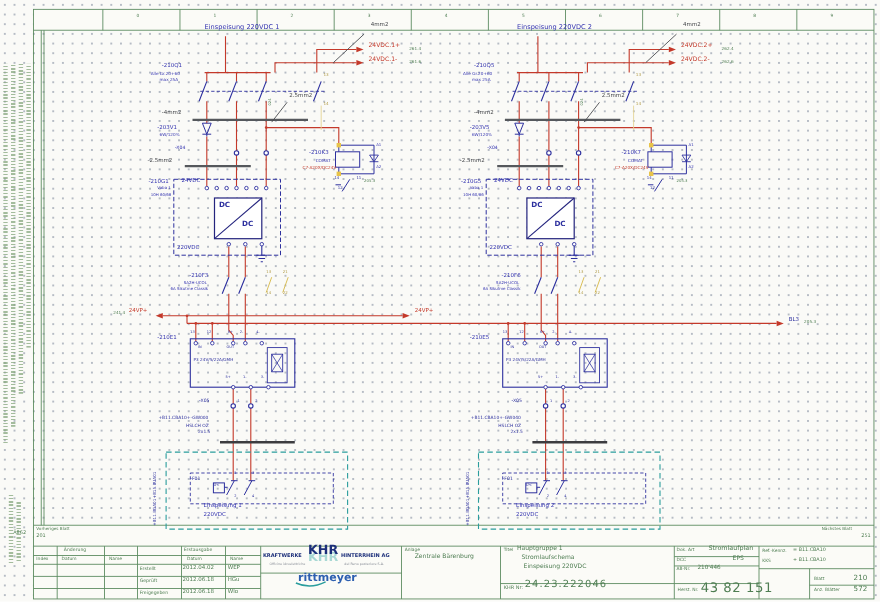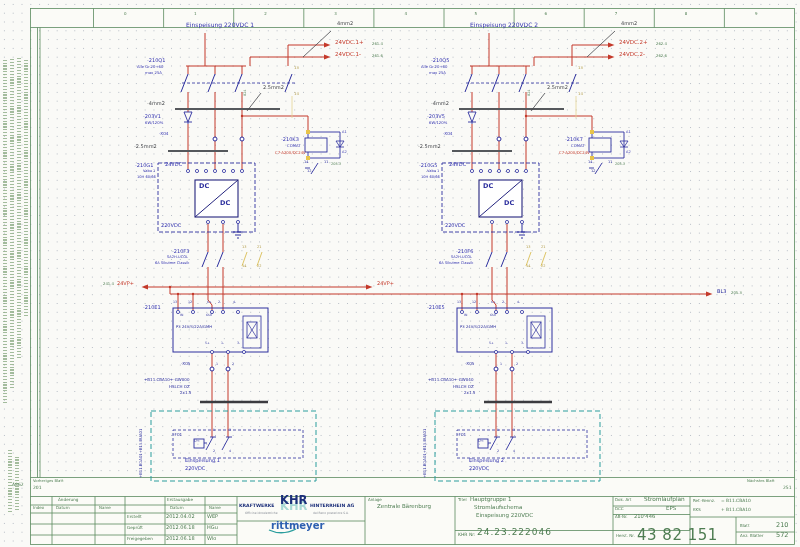--- a/index.html
+++ b/index.html
@@ -351,21 +351,21 @@
       <span class="lb" style="left: 476px; top: 513px; color: rgb(78, 125, 82); font-size: 5.5px;">Einspeisung 220VDC</span>
       <span class="lb" style="left: 458px; top: 533px; color: rgb(78, 125, 82); font-size: 4.5px;">KHR Nr:</span>
       <span class="lb" style="left: 477px; top: 528px; color: rgb(78, 125, 82); font-size: 9px; letter-spacing: 1px;">24.23.222046</span>
       <span class="lb" style="left: 615px; top: 498px; color: rgb(78, 125, 82); font-size: 4px;">Dok. Art</span>
       <span class="lb" style="left: 644px; top: 497px; color: rgb(78, 125, 82); font-size: 5.8px;">Stromlaufplan</span>
       <span class="lb" style="left: 615px; top: 507px; color: rgb(78, 125, 82); font-size: 4px;">DCC</span>
       <span class="lb" style="left: 666px; top: 506px; color: rgb(78, 125, 82); font-size: 5.5px;">EPS</span>
       <span class="lb" style="left: 615px; top: 515px; color: rgb(78, 125, 82); font-size: 4px;">AB-Nr.</span>
       <span class="lb" style="left: 634px; top: 514px; color: rgb(78, 125, 82); font-size: 5.2px;">210'446</span>
       <span class="lb" style="left: 616px; top: 534px; color: rgb(78, 125, 82); font-size: 4px;">Herst. Nr.</span>
-      <span class="lb" style="left: 637px; top: 528px; color: rgb(78, 125, 82); font-size: 15px; letter-spacing: 0.5px;">43 82 151</span>
+      <span class="lb" style="left: 637px; top: 528px; color: rgb(78, 125, 82); font-size: 12px; letter-spacing: 0.5px;">43 82 151</span>
       <span class="lb" style="left: 693px; top: 499px; color: rgb(78, 125, 82); font-size: 4px;">Ref.-Kennz.</span>
       <span class="lb" style="left: 721px; top: 499px; color: rgb(78, 125, 82); font-size: 4.4px;">= B11.CBA10</span>
       <span class="lb" style="left: 693px; top: 508px; color: rgb(78, 125, 82); font-size: 4px;">KKS</span>
       <span class="lb" style="left: 721px; top: 508px; color: rgb(78, 125, 82); font-size: 4.4px;">+ B11.CBA10</span>
       <span class="lb" style="left: 740px; top: 524px; color: rgb(78, 125, 82); font-size: 4px;">Blatt</span>
       <span class="lb" style="left: 776px; top: 522px; color: rgb(78, 125, 82); font-size: 6.5px;">210</span>
       <span class="lb" style="left: 740px; top: 534px; color: rgb(78, 125, 82); font-size: 4px;">Anz. Blätter</span>
       <span class="lb" style="left: 776px; top: 532px; color: rgb(78, 125, 82); font-size: 6.5px;">572</span>
       <span class="lb" style="left: 124px; top: 12px; color: rgb(78, 125, 82); font-size: 4px;">0</span>
       <span class="lb" style="left: 194.1px; top: 12px; color: rgb(78, 125, 82); font-size: 4px;">1</span>

